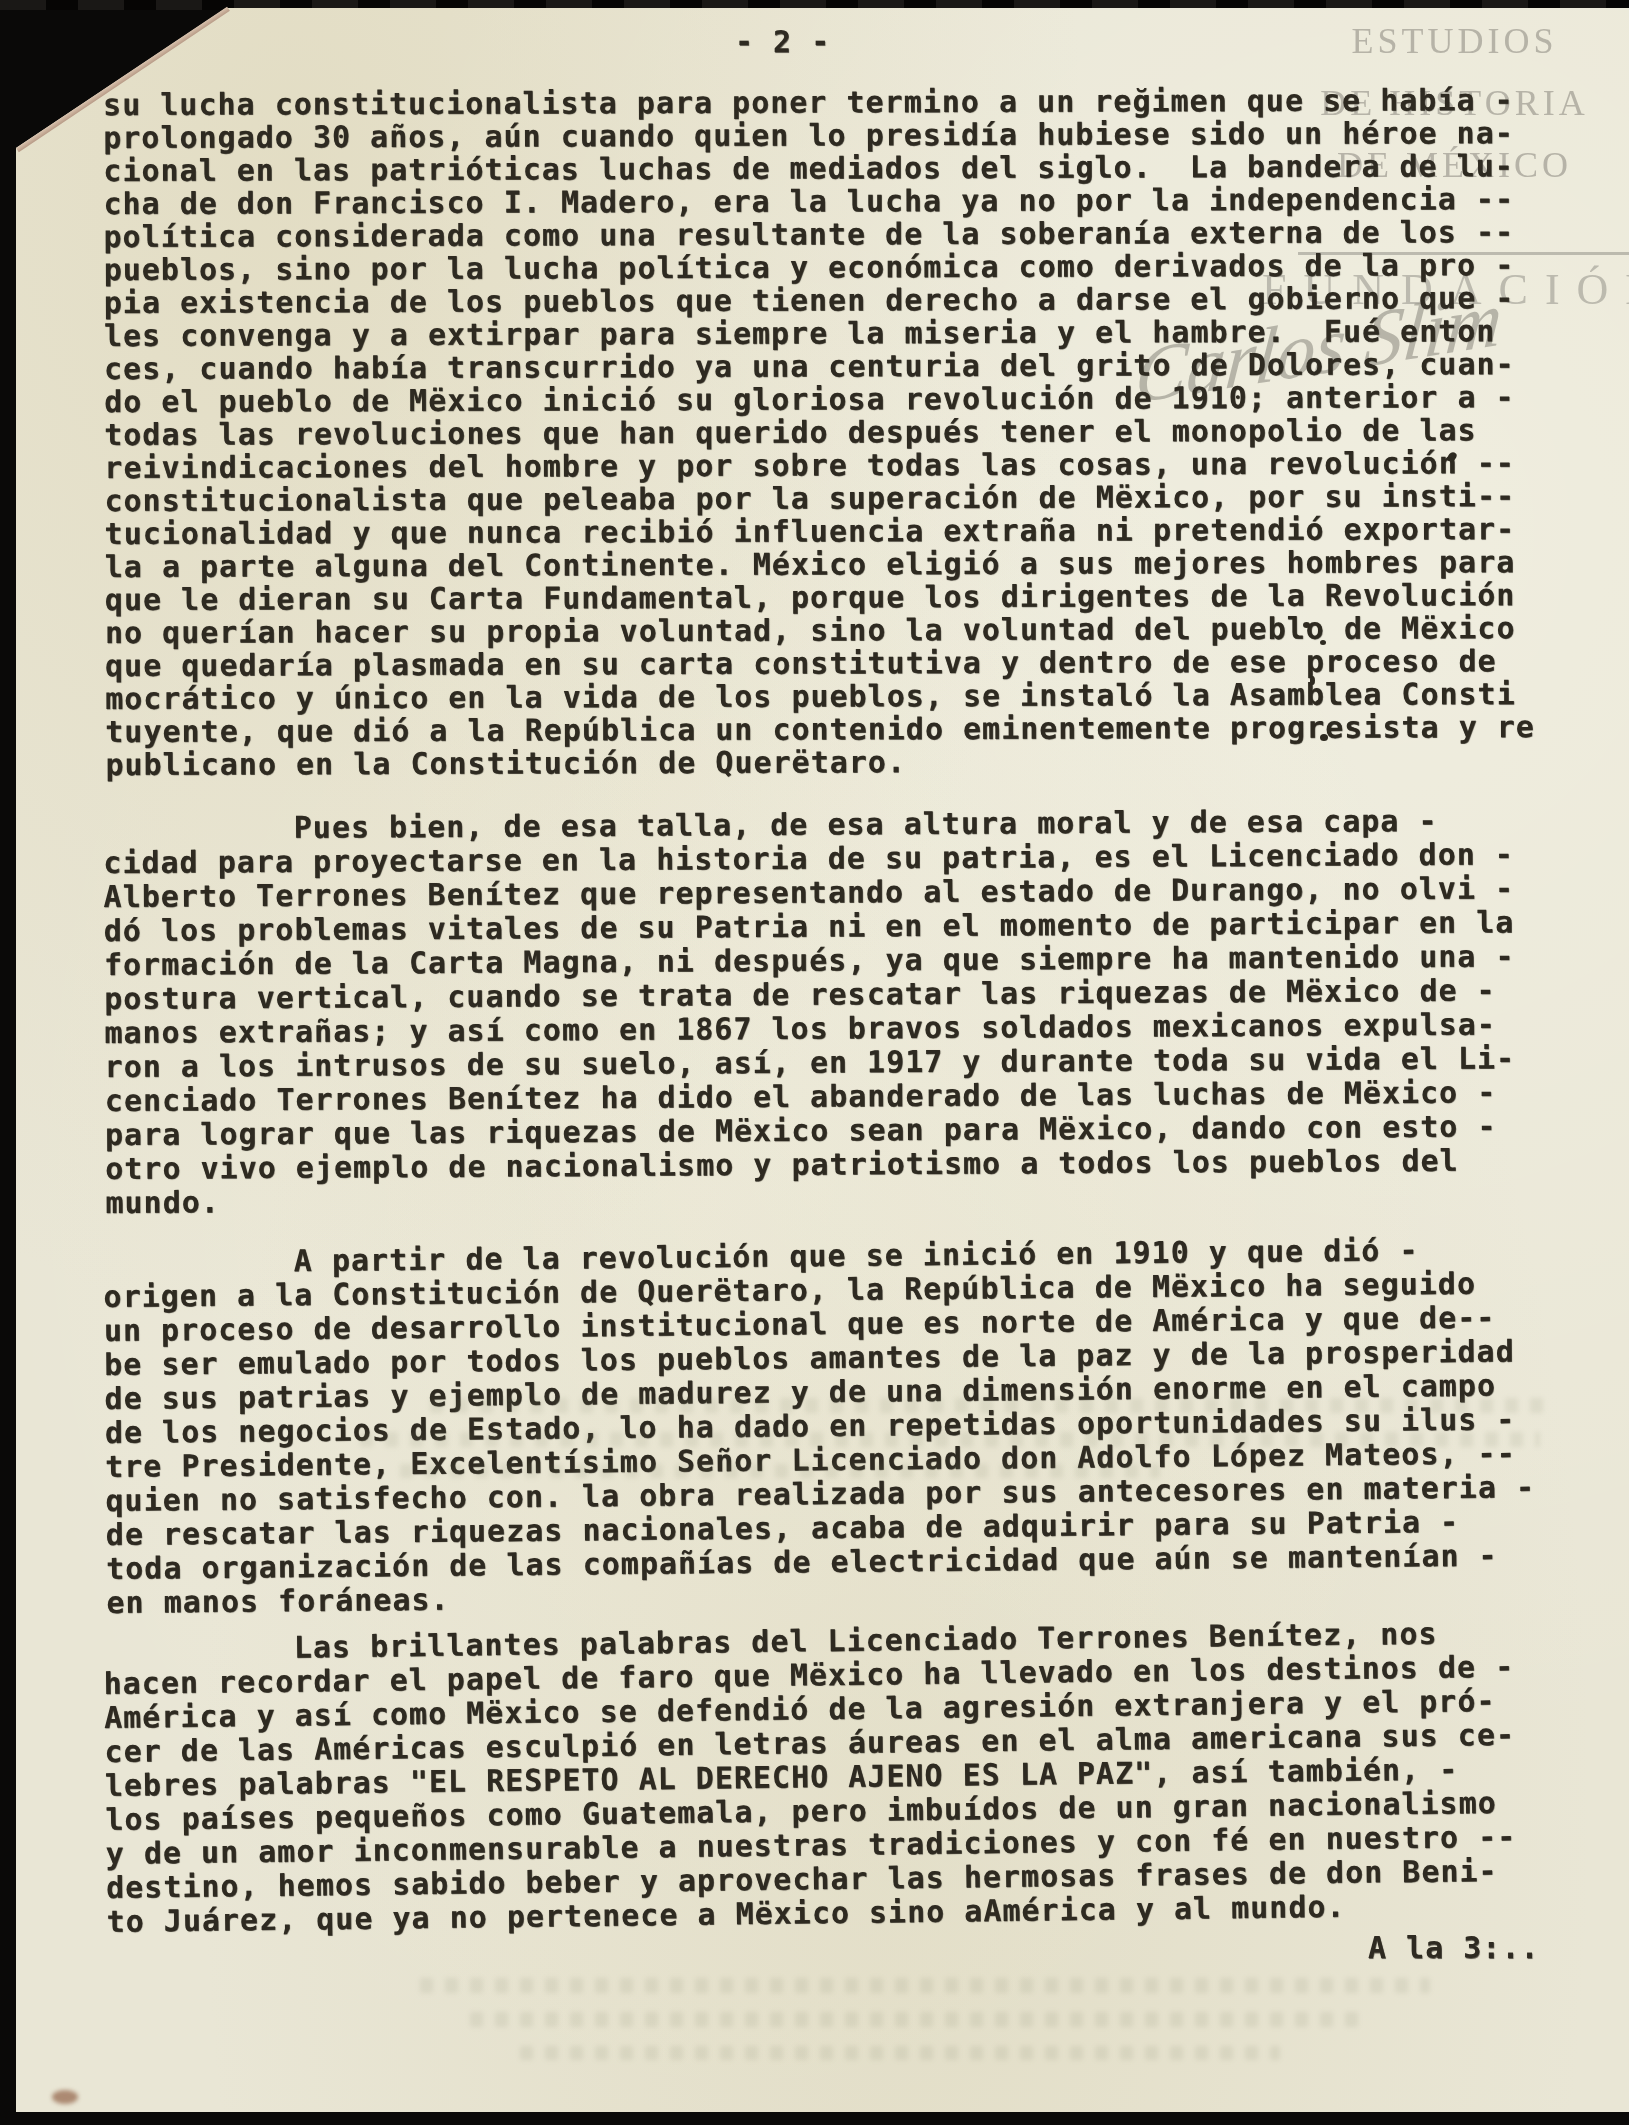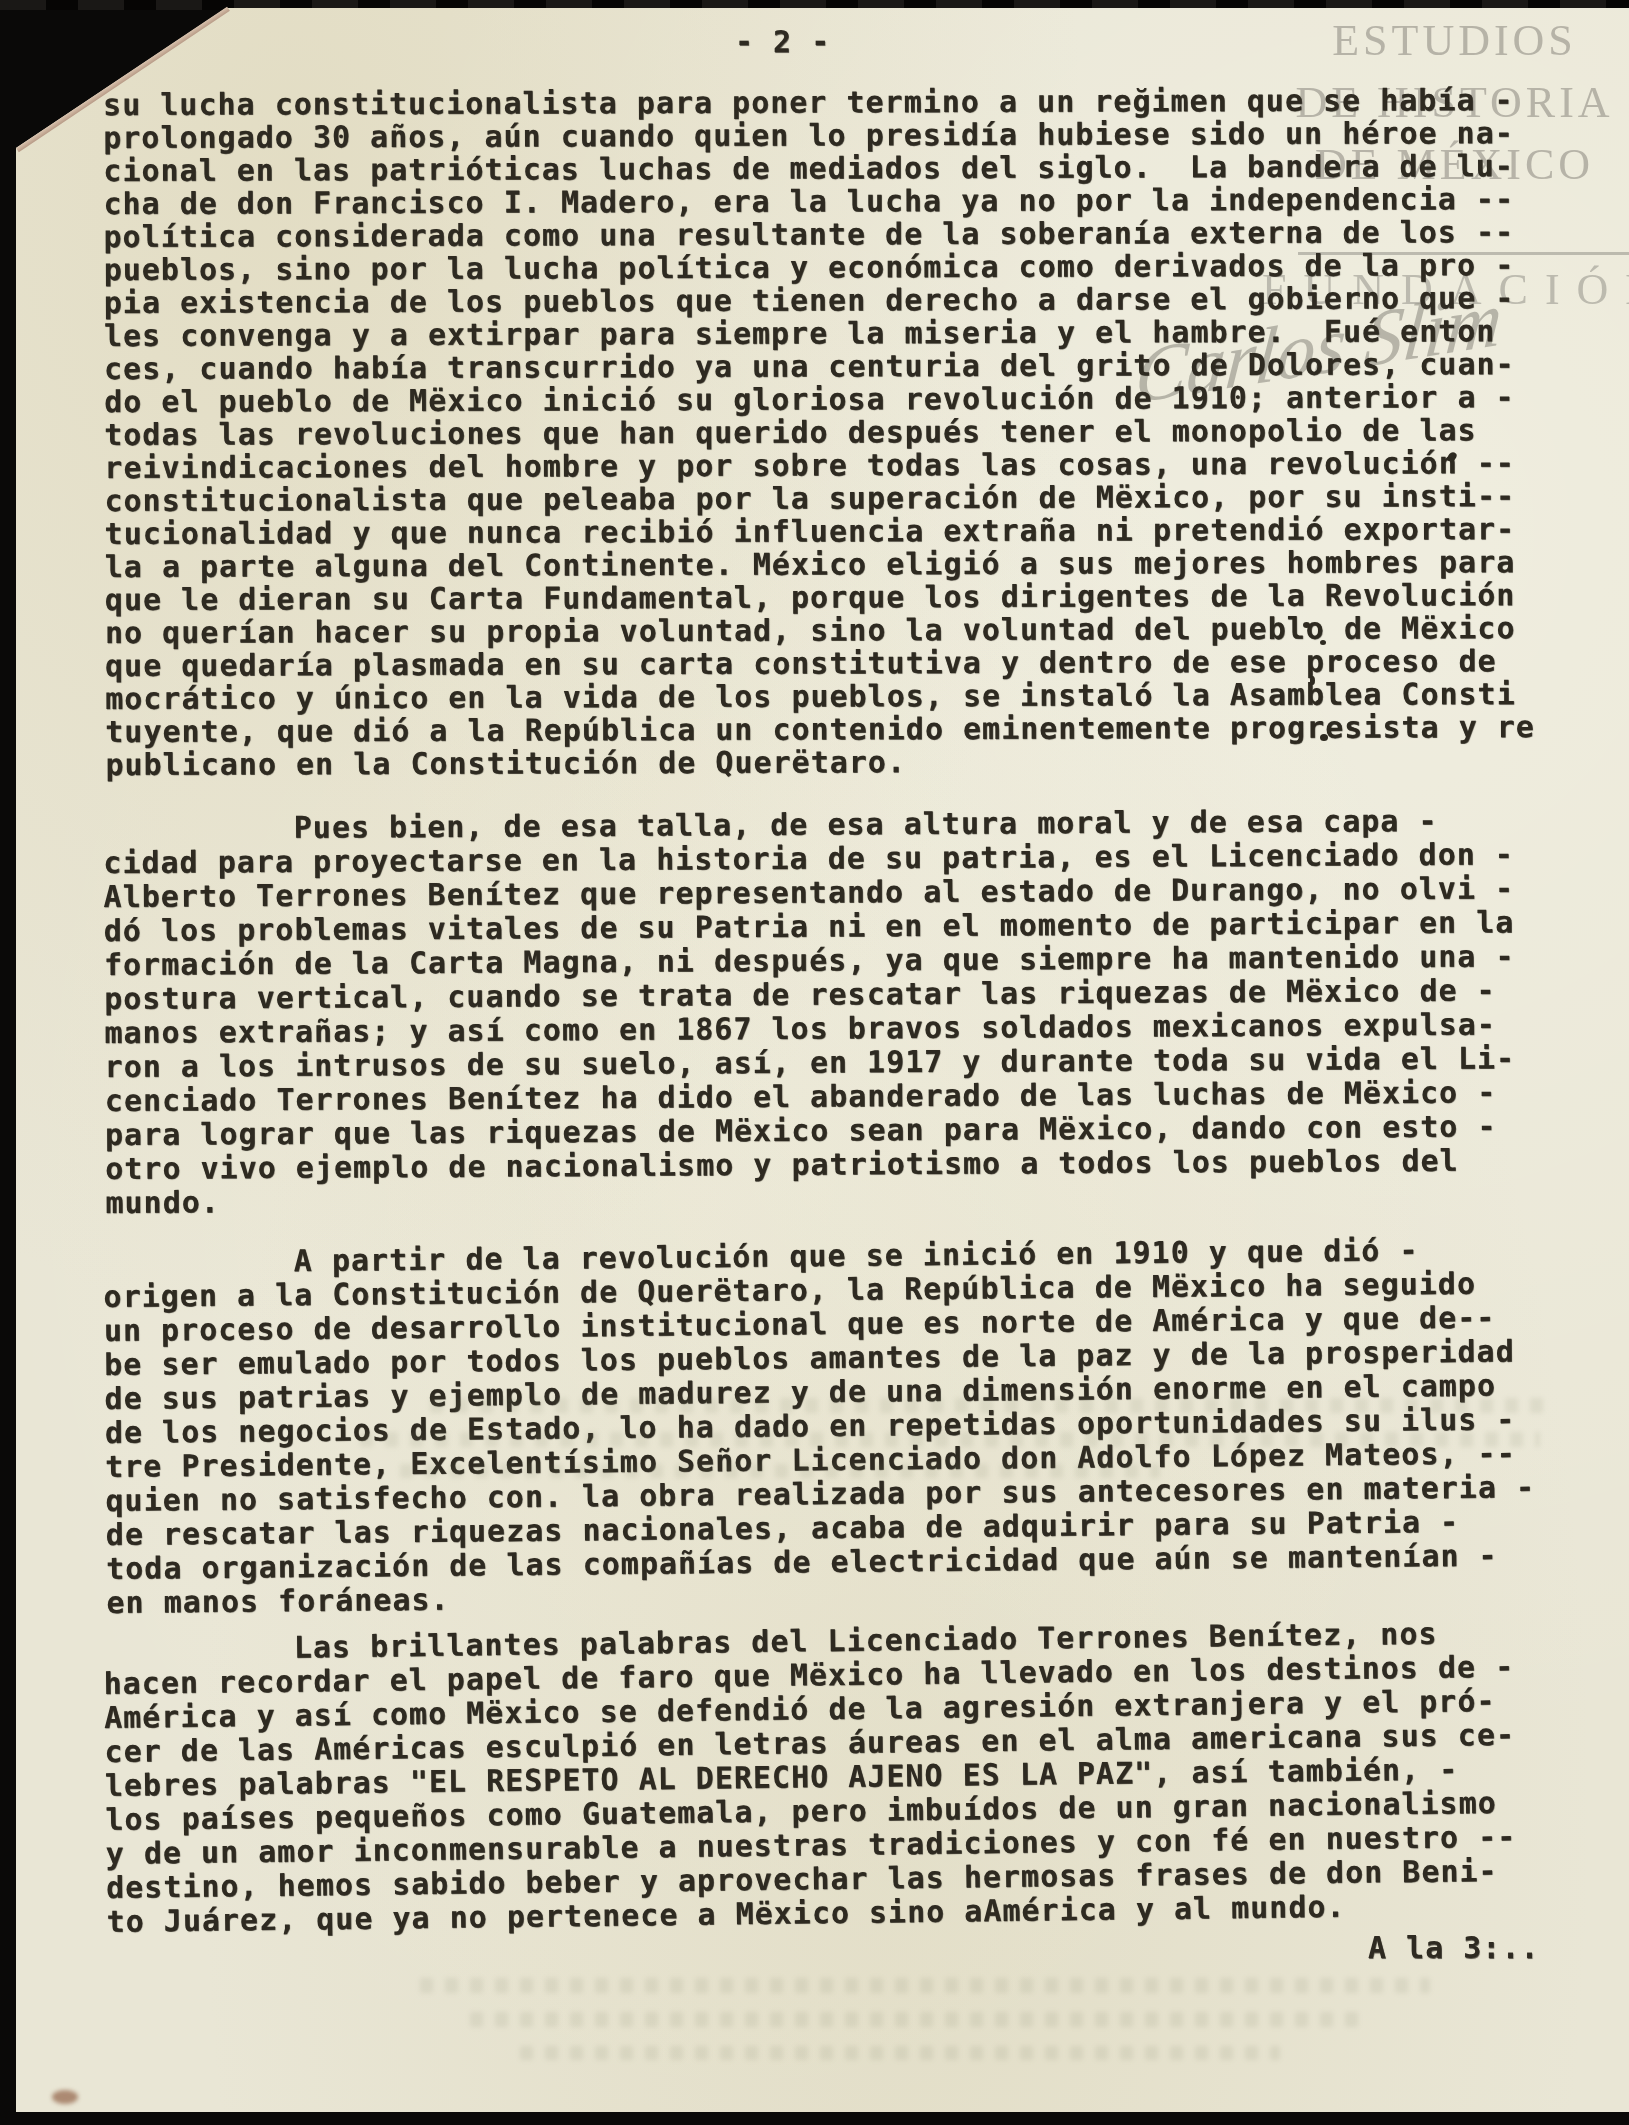--- a/index.html
+++ b/index.html
@@ -25,21 +25,21 @@
       letter-spacing:1px;text-shadow:0.5px 0.5px 0.7px rgba(46,42,33,0.75);}
   .p1{top:88px;left:103px;line-height:33px;transform:rotate(-0.2deg);transform-origin:left top;}
   .p2{top:812px;left:103px;line-height:34px;transform:rotate(-0.35deg);transform-origin:left top;}
   .p3{top:1246px;left:103px;line-height:34px;transform:rotate(-0.55deg);transform-origin:left top;}
   .p4{top:1633px;left:103px;line-height:34px;transform:rotate(-0.7deg);transform-origin:left top;}
   .pagenum{top:24px;left:735px;}
   .footer-note{top:1930px;left:1368px;}
   
   .wm{position:absolute;left:1280px;top:10px;width:349px;text-align:center;
       font-family:"Liberation Serif", serif;color:rgba(148,146,136,0.62);}
-  .wm-line{line-height:62px;font-size:44px;letter-spacing:4px;}
+  .wm-line{line-height:62px;font-size:36px;letter-spacing:4px;}
   .wm-line.first{font-size:47px;}
   .wm-rule{position:absolute;left:1298px;top:252px;width:331px;height:3px;
       background:rgba(148,146,136,0.55);}
   .wm-foundation{position:absolute;left:1262px;top:264px;width:400px;overflow:hidden;
       font-family:"Liberation Serif", serif;font-size:44px;letter-spacing:17px;
       color:rgba(148,146,136,0.55);white-space:nowrap;}
   .wm-signature{position:absolute;left:1140px;top:330px;width:540px;
       font-family:"Liberation Serif", serif;font-style:italic;font-size:78px;
       color:rgba(136,134,124,0.55);transform:rotate(-9deg) skewX(-14deg);
       transform-origin:left top;white-space:nowrap;}

